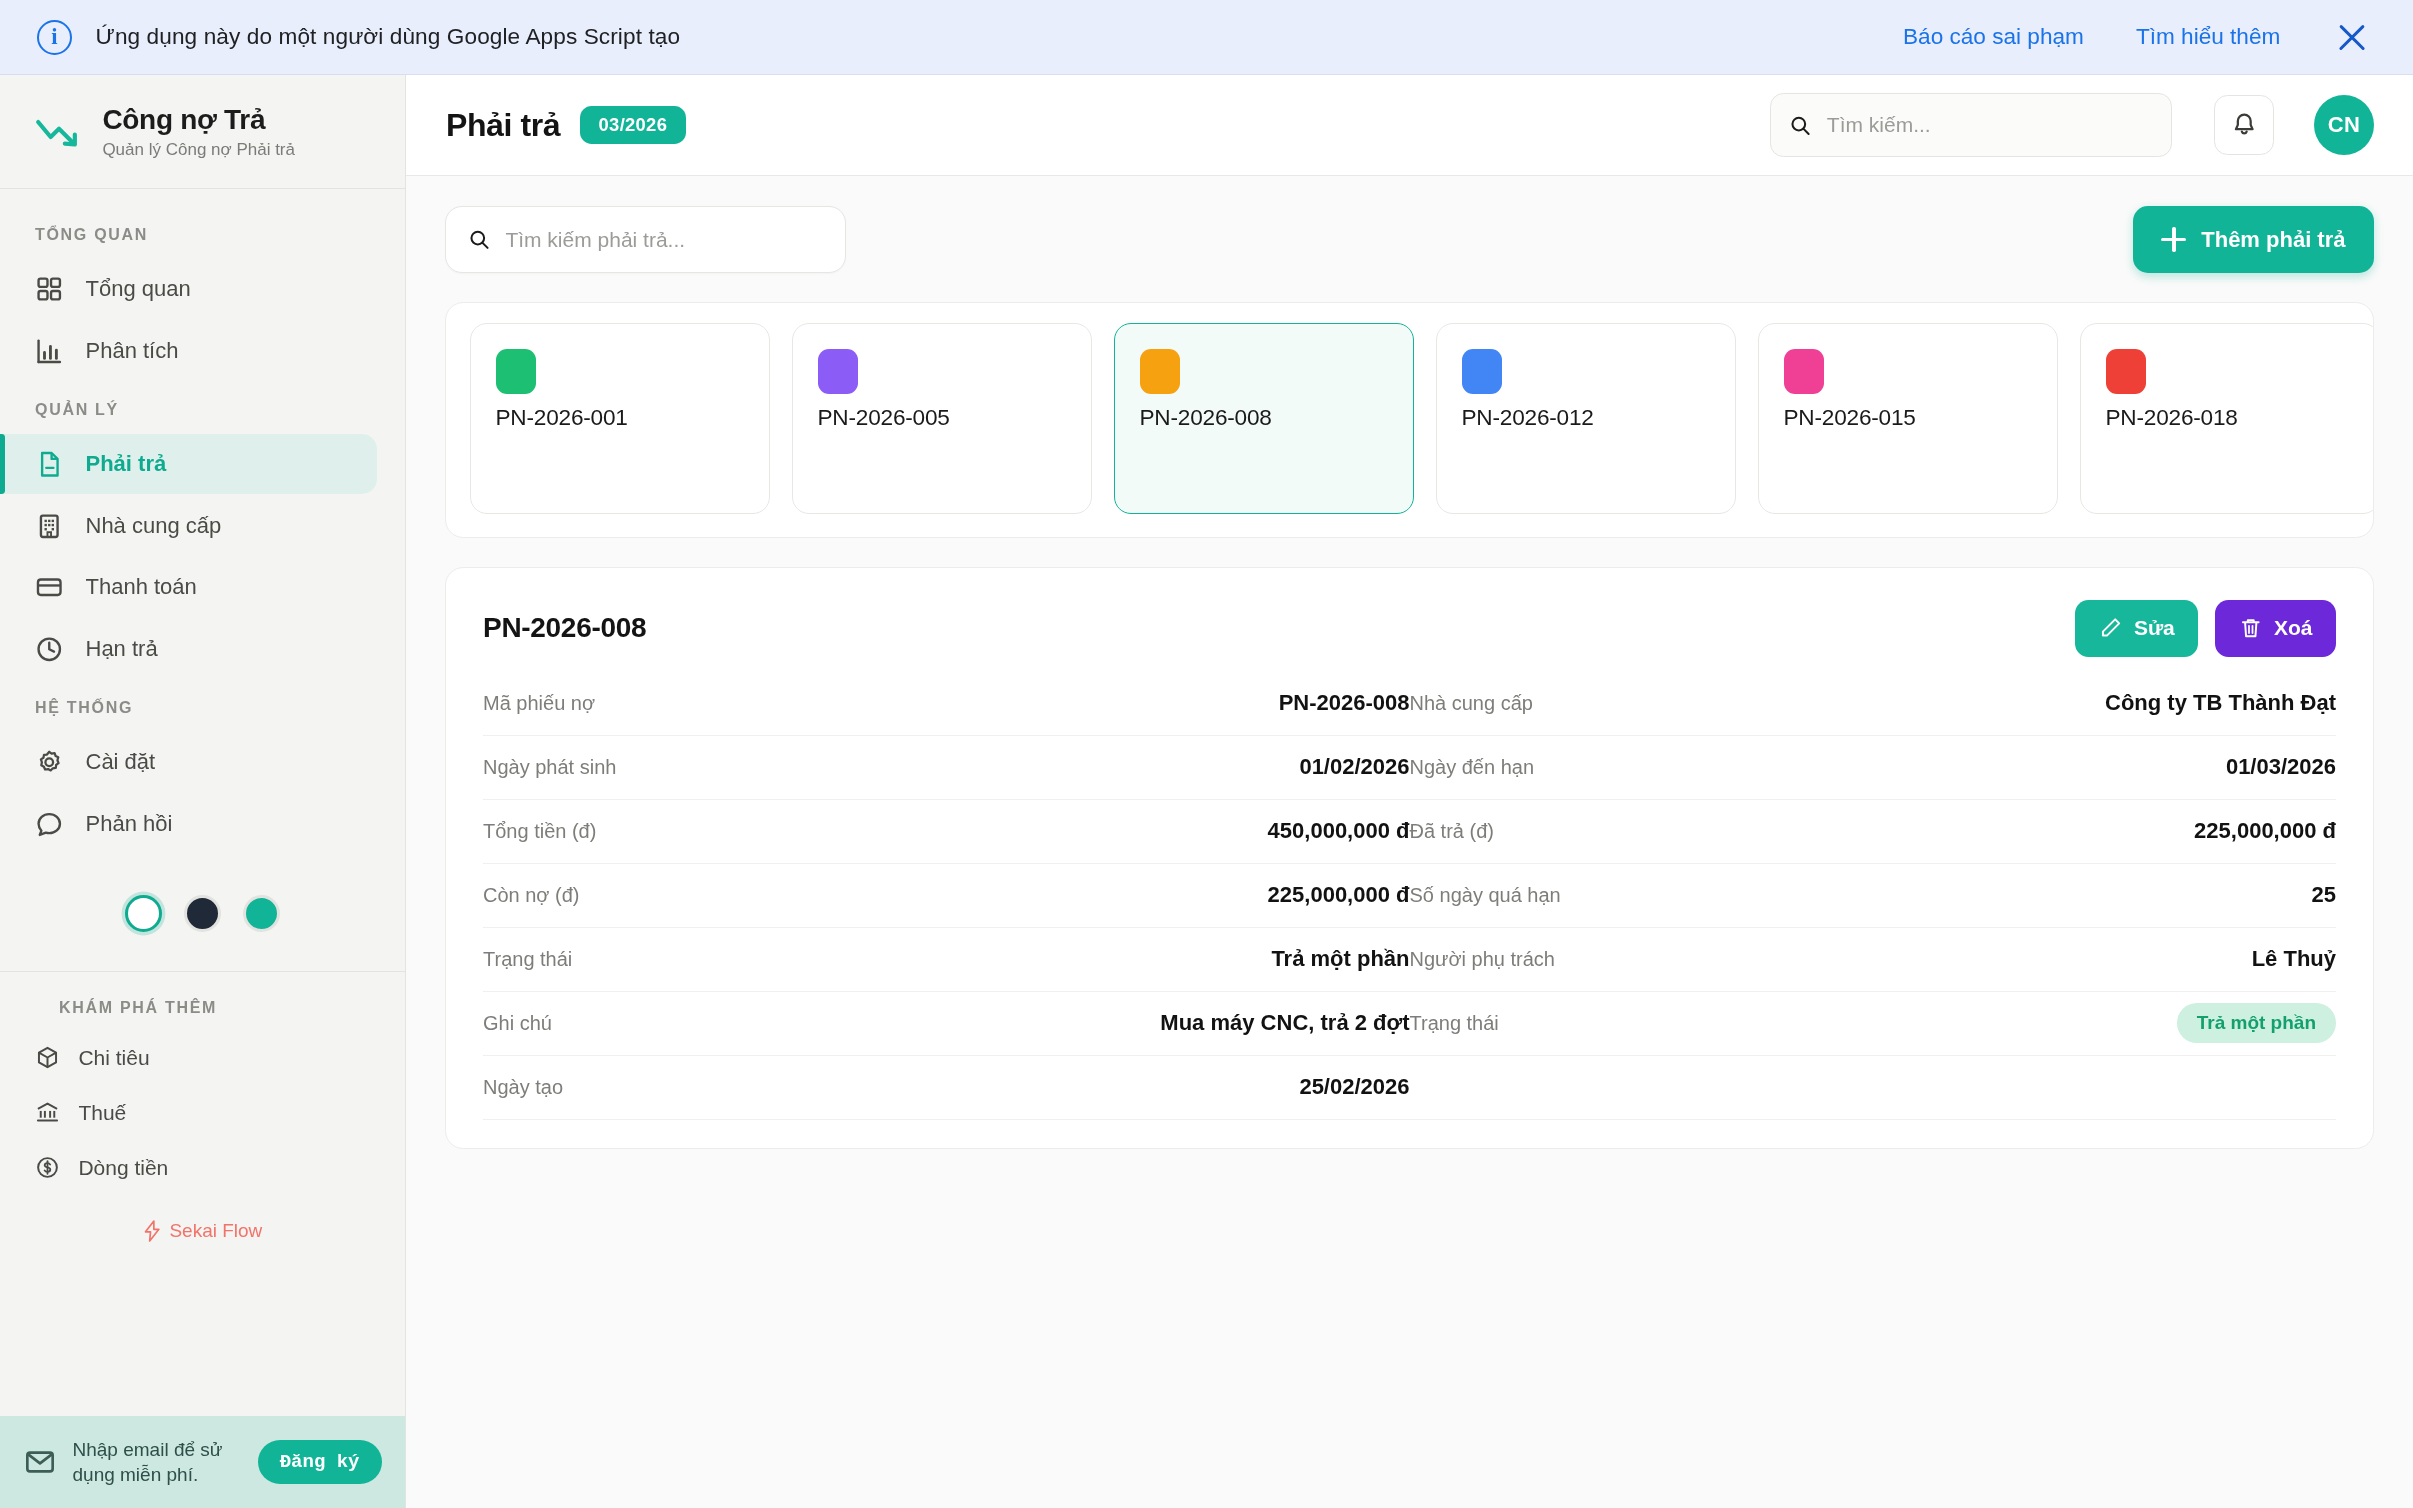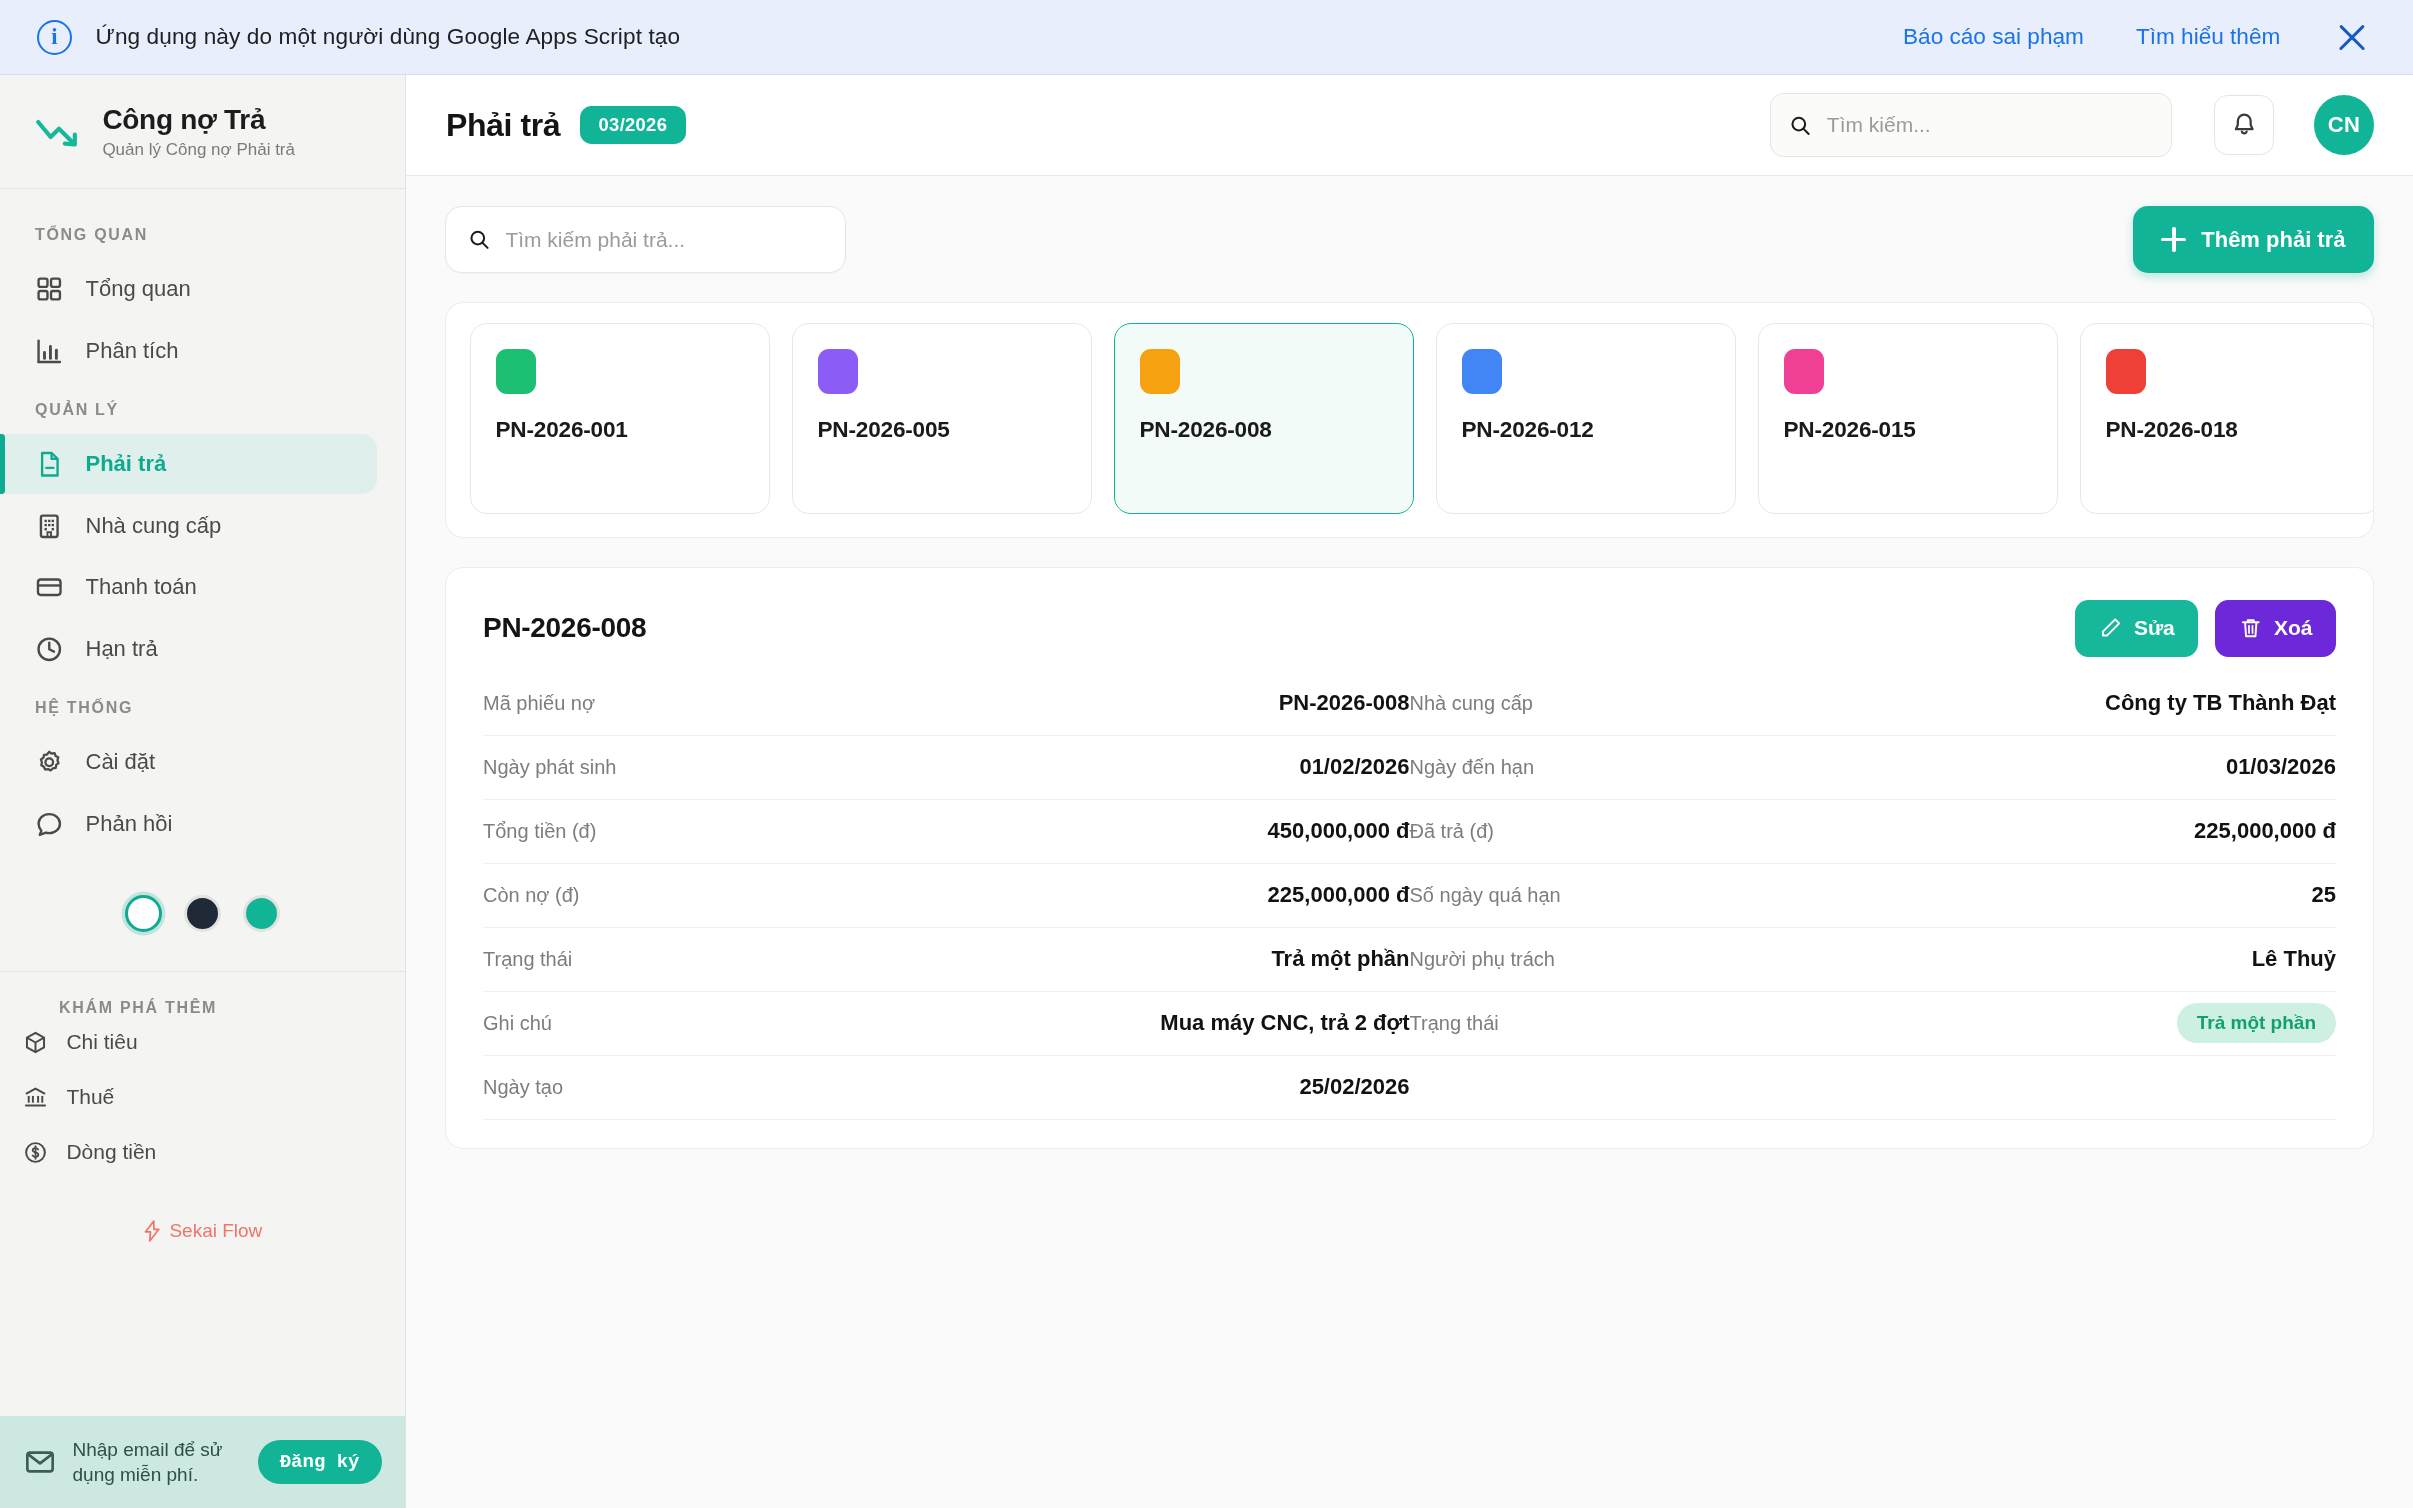--- a/index.html
+++ b/index.html
@@ -81,22 +81,22 @@
   .theme-dots {
     display: flex; gap: 22px; justify-content: center; align-items: center;
     padding: 39px 0 39px 0; border-bottom: 0.8px solid #e3e3e0;
   }
   .dot { width: 37px; height: 37px; border-radius: 50%; border: 3.4px solid #e2e2df; cursor: pointer; }
   .dot.sel { border-color: #0fab90; box-shadow: 0 0 0 3.4px rgba(15,171,144,.22); }
 
   .explore { padding: 5px 0 0 0; }
   .explore .nav-section { padding-left: 35px; padding-top: 22px; margin-left: 24px; }
   .ex-item {
-    height: 55px; display: flex; gap: 18.4px;
-    padding-left: 23px; color: #4a4a46; font-size: 21px; cursor: pointer;
+    height: 55px; display: flex; align-items: center; gap: 18.4px;
+    padding-left: 35px; color: #4a4a46; font-size: 21px; cursor: pointer;
   }
   .ex-item .ico { width: 25px; height: 25px; flex: 0 0 25px; }
 
   .powered {
     display: flex; align-items: center; justify-content: center; gap: 8.4px;
     color: #f2736a; font-size: 19px; padding: 25px 0 23.5px 0; cursor: pointer;
   }
   .sb-spacer { flex: 1 1 auto; }
 
   .email-cta {
@@ -174,21 +174,21 @@
     padding: 20px 23.5px 23.5px 23.5px; margin-bottom: 28.5px; overflow: hidden;
   }
   .cards { display: flex; gap: 22px; }
   .card {
     width: 300px; height: 191px; flex: 0 0 300px; border: 1.7px solid #e7e7e4;
     border-radius: 17px; background: #fff; padding: 25px 25px; cursor: pointer;
     display: flex; flex-direction: column;
   }
   .card.sel { border-color: #12b498; background: #f3fbf9; }
   .card .swatch { width: 40px; height: 45px; border-radius: 11px; }
-  .card .code { margin-top: 23px; font-size: 22.6px; font-weight: 700; color: #1a1a1a; letter-spacing: -0.2px; }
+  .card .code { margin-top: 11px; font-size: 22.6px; font-weight: 400; color: #1a1a1a; letter-spacing: -0.2px; }
 
   .detail {
     background: #fff; border: 0.8px solid #ececea; border-radius: 18.4px;
     padding: 32px 37px 28.5px 37px;
   }
   .detail-head { display: flex; align-items: center; margin-bottom: 15px; }
   .detail-code { font-size: 28px; font-weight: 700; color: #141414; letter-spacing: -0.3px; }
   .detail-head-spacer { flex: 1 1 auto; }
   .act-btn {
     height: 57px; border-radius: 13.4px; display: flex; align-items: center; gap: 11.7px;

